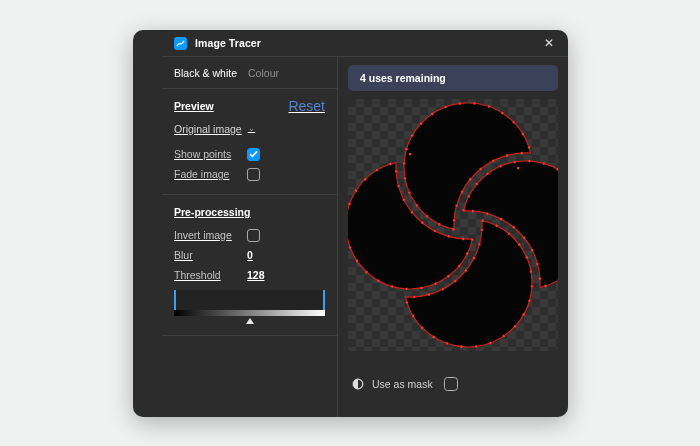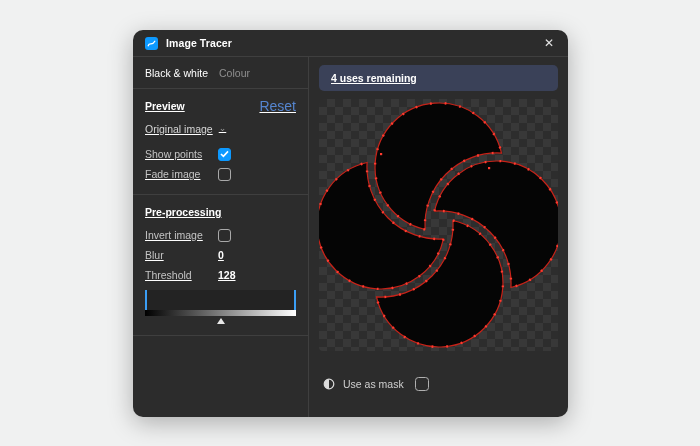--- a/index.html
+++ b/index.html
@@ -15,21 +15,21 @@
   body{
     font-family:"Liberation Sans",sans-serif;
     background:#f0f1f1;
     position:relative;
     overflow:hidden;
   }
   .dialog{
     position:absolute;left:133px;top:30px;width:435px;height:387px;
     background:#2c2c2c;border-radius:10px;
     box-shadow:0 6px 24px rgba(0,0,0,.28);
-    color:#fff;overflow:hidden;
+    color:#fff;overflow:hidden;padding-left:29px;
   }
   
   .titlebar{
     height:27px;display:flex;align-items:center;gap:8px;
     padding:0 12px;border-bottom:1px solid rgba(255,255,255,.09);
   }
   .app-icon{
     width:13px;height:13px;border-radius:3px;background:var(--accent-blue);
     display:flex;align-items:center;justify-content:center;flex:0 0 auto;
   }
@@ -75,21 +75,21 @@
   .grad{height:6px;background:linear-gradient(to right,#000,#fff);}
   .tri{
     position:absolute;bottom:-1px;width:0;height:0;margin-left:-4px;
     border-left:4.5px solid transparent;border-right:4.5px solid transparent;
     border-bottom:6px solid #e8e8e8;
   }
   
   .banner{
     height:26px;border-radius:5px;background:var(--banner-bg);
     display:flex;align-items:center;justify-content:space-between;
-    padding:0 12px;font-size:10.5px;text-decoration:underline;
+    padding:0 12px;font-size:10.5px;
   }
   .banner .uses{color:#fff;font-weight:700;}
   .banner .lic{color:var(--banner-link-blue);}
   
   .canvas{
     margin-top:8px;height:252px;border-radius:4px;overflow:hidden;position:relative;
     background-color:#2d2d2d;
     background-image:conic-gradient(#383838 0 90deg,transparent 90deg 180deg,#383838 180deg 270deg,transparent 270deg);
     background-size:16px 16px;
   }

